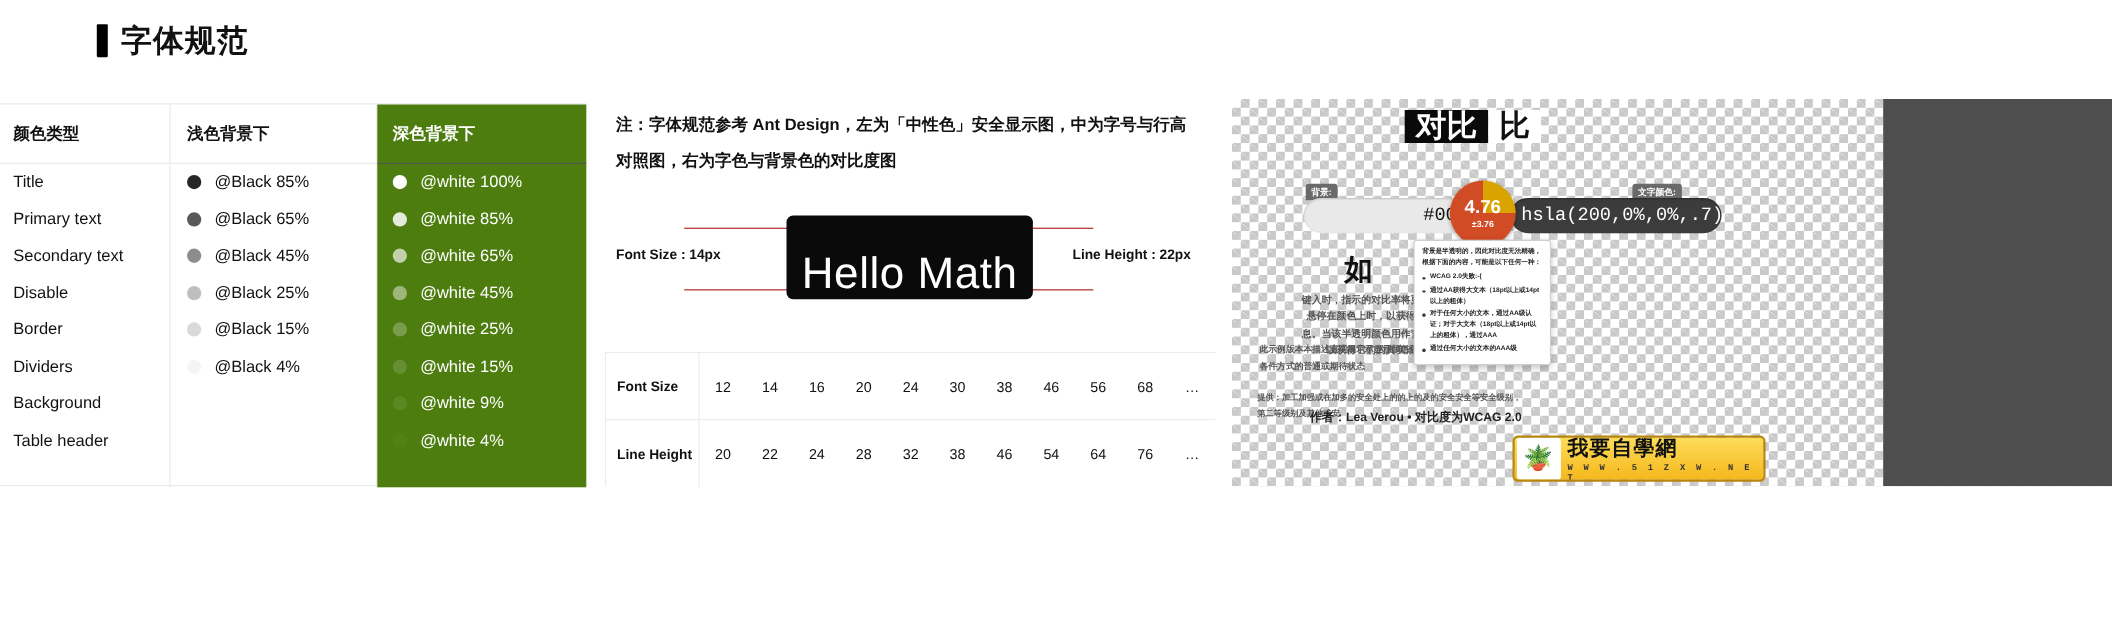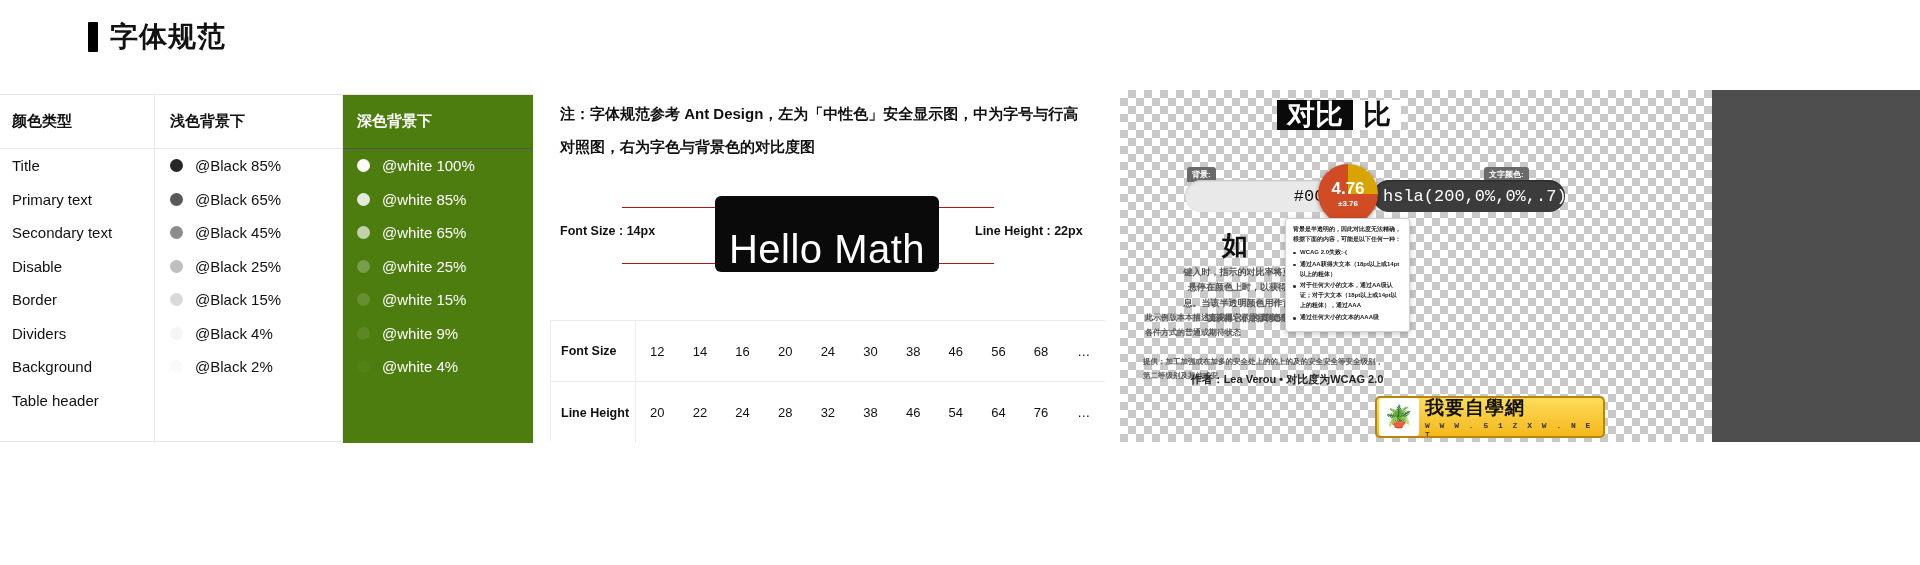--- a/index.html
+++ b/index.html
@@ -264,40 +264,40 @@
             <span class="ct-label">@Black 25%</span>
           </div>
           <div class="ct-row">
             <span class="swatch" style="background: rgba(0, 0, 0, 0.15);"></span>
             <span class="ct-label">@Black 15%</span>
           </div>
           <div class="ct-row">
             <span class="swatch" style="background: rgba(0, 0, 0, 0.04);"></span>
             <span class="ct-label">@Black 4%</span>
           </div>
-          <div class="ct-row">
-            <span class="swatch" style="background: rgba(0, 0, 0, 0.02);"></span>
-            <span class="ct-label">@Black 2%</span>
-          </div>
         </div>
     </div>
     <div class="ct-col c3">
       <div class="ct-head">深色背景下</div>
       <div id="col-dark">
           <div class="ct-row">
             <span class="swatch" style="background: rgb(255, 255, 255);"></span>
             <span class="ct-label">@white 100%</span>
           </div>
           <div class="ct-row">
             <span class="swatch" style="background: rgba(255, 255, 255, 0.85);"></span>
             <span class="ct-label">@white 85%</span>
           </div>
           <div class="ct-row">
             <span class="swatch" style="background: rgba(255, 255, 255, 0.65);"></span>
             <span class="ct-label">@white 65%</span>
+          </div>
+          <div class="ct-row">
+            <span class="swatch" style="background: rgba(255, 255, 255, 0.45);"></span>
+            <span class="ct-label">@white 45%</span>
           </div>
           <div class="ct-row">
             <span class="swatch" style="background: rgba(255, 255, 255, 0.25);"></span>
             <span class="ct-label">@white 25%</span>
           </div>
           <div class="ct-row">
             <span class="swatch" style="background: rgba(255, 255, 255, 0.15);"></span>
             <span class="ct-label">@white 15%</span>
           </div>
           <div class="ct-row">

